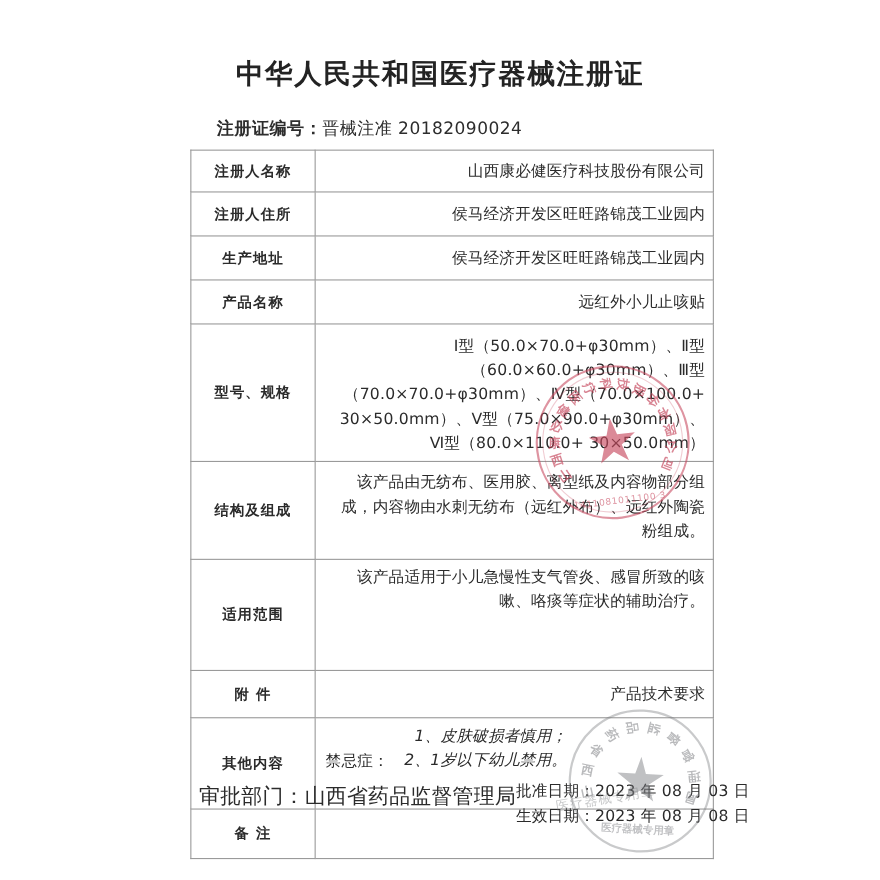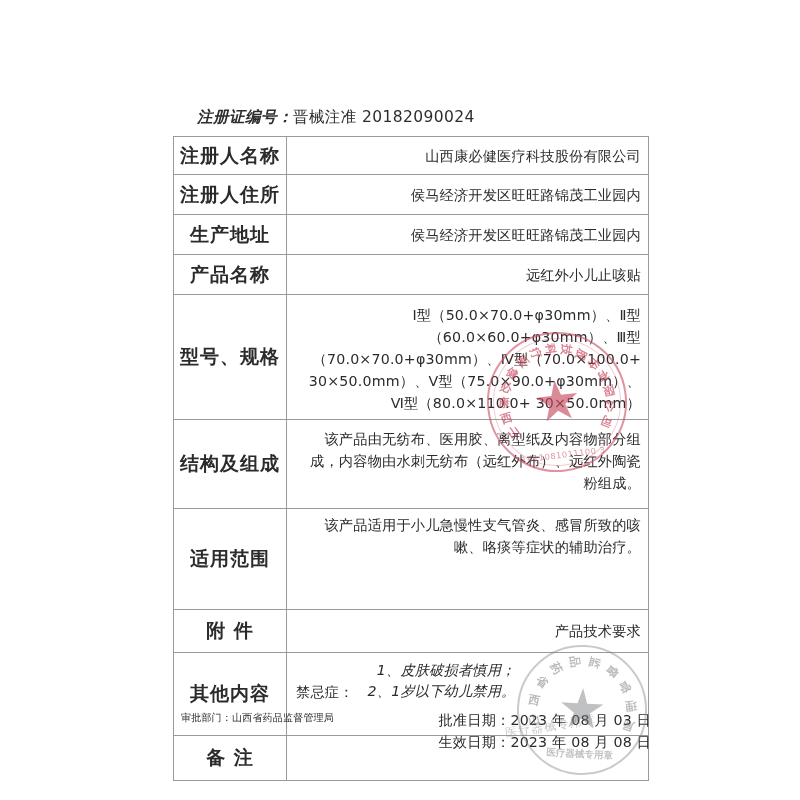--- a/index.html
+++ b/index.html
@@ -37,21 +37,21 @@
 
   
   .reg-line {
     position: absolute;
     top: 107px;
     left: 197px;
     font-size: 15.5px;
     color: #2d2d2d;
     white-space: nowrap;
   }
-  .reg-line .reg-label { font-weight: bold; letter-spacing: 0.5px; font-style: italic; }
+  .reg-line .reg-label { font-weight: bold; letter-spacing: 0.5px; }
   .reg-line .reg-value { font-weight: normal; letter-spacing: 0.4px; }
 
   
   .cert-table {
     position: absolute;
     top: 136px;
     left: 173px;
     width: 476px;
     border-collapse: collapse;
     table-layout: fixed;
@@ -62,21 +62,21 @@
     padding: 0;
     vertical-align: middle;
     font-size: 14px;
     color: #2b2b2b;
   }
   .cert-table td.label {
     width: 108px;
     text-align: center;
     font-weight: bold;
     letter-spacing: 1px;
-    font-size: 19px;
+    font-size: 13px;
     padding: 4px 2px;
   }
   .cert-table td.value {
     padding: 5px 7px 5px 9px;
     text-align: right;
     line-height: 1.55;
     font-size: 14.2px;
     letter-spacing: 0.2px;
   }
   .v-indent { text-indent: 2em; margin-left: 32px; }
@@ -124,21 +124,21 @@
     left: 181px;
     width: 470px;
     font-size: 14px;
   }
   .footer-row {
     display: flex;
     justify-content: space-between;
     align-items: flex-start;
   }
   .dept {
-    font-size: 10px;
+    font-size: 19px;
     letter-spacing: 0.2px;
     white-space: nowrap;
     padding-top: 1px;
   }
   .dates { text-align: right; }
   .date-line {
     font-size: 14.2px;
     line-height: 1.53;
     white-space: nowrap;
     letter-spacing: 0.2px;
@@ -238,20 +238,21 @@
     transform: rotate(-9deg);
     white-space: nowrap;
     letter-spacing: 1px;
   }
 </style>
 </head>
 <body>
 
 <div class="page">
 
+  <div class="doc-title">中华人民共和国医疗器械注册证</div>
 
   <div class="reg-line">
     <span class="reg-label">注册证编号：</span><span class="reg-value">晋械注准 20182090024</span>
   </div>
 
   <table class="cert-table">
     <tbody>
       <tr class="r-name">
         <td class="label">注册人名称</td>
         <td class="value">山西康必健医疗科技股份有限公司</td>

